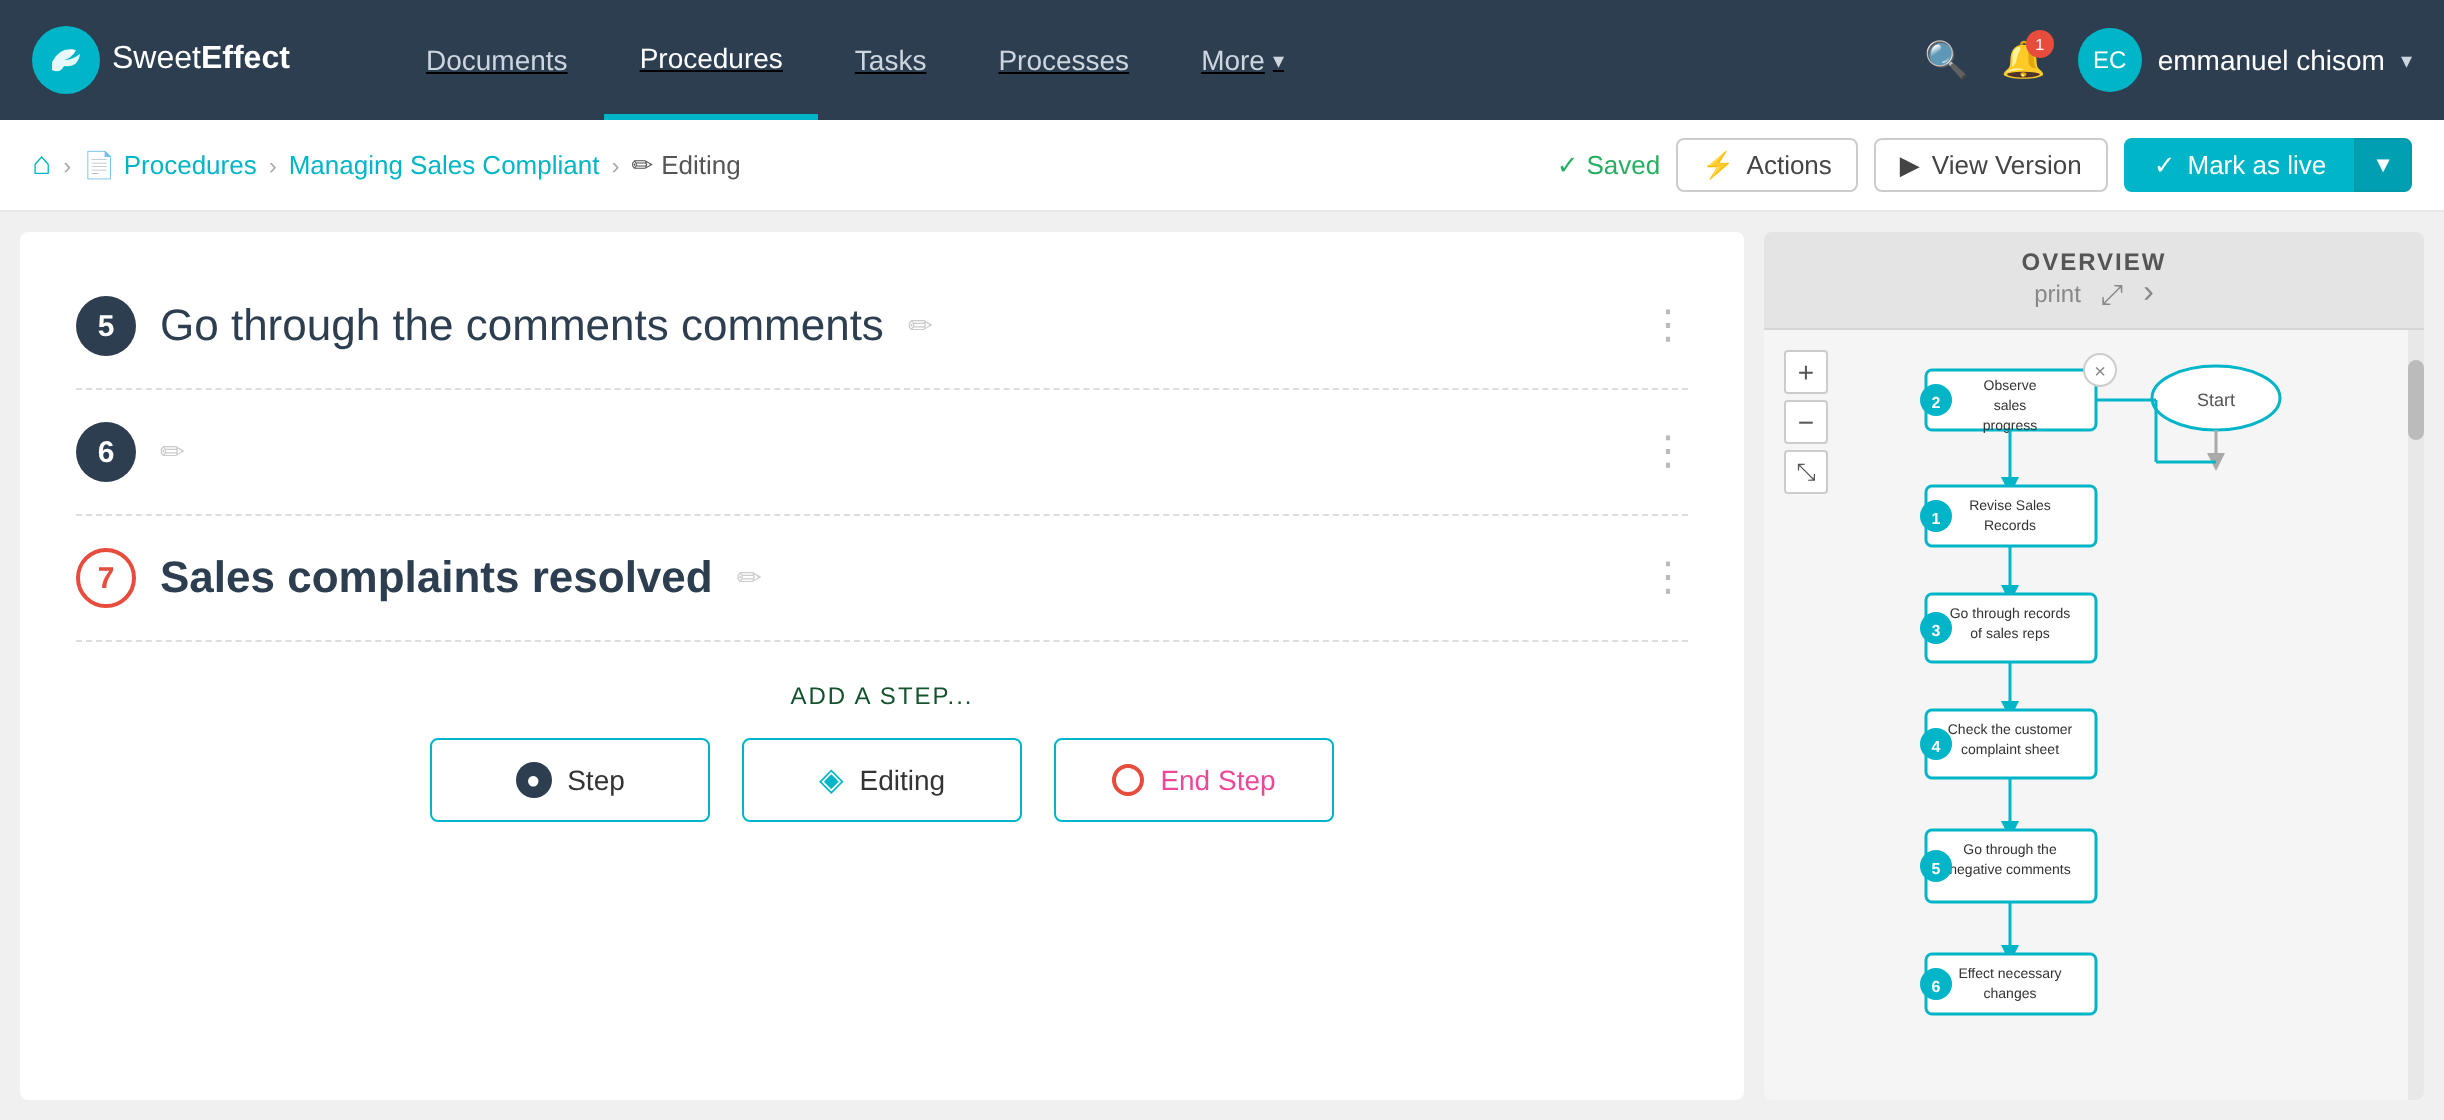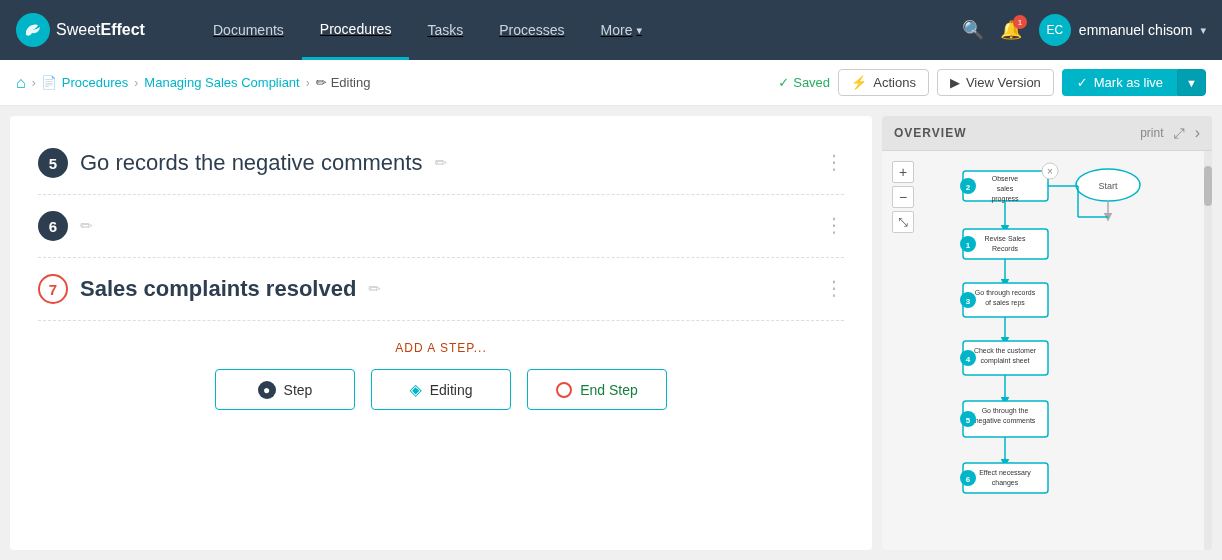--- a/index.html
+++ b/index.html
@@ -84,64 +84,64 @@
     </div>
   </div>
 </div>
 
 <div style="display:flex;height:454px;background:#f0f0f0;padding:10px;gap:10px;">
 
   <div style="flex:1;background:white;border-radius:4px;padding:16px 28px;overflow-y:auto;">
 
     <div style="padding:16px 0;border-bottom:1px dashed #ddd;display:flex;align-items:center;gap:12px;position:relative;">
       <div style="background:#2d3e50;color:white;border-radius:50%;width:30px;height:30px;display:flex;align-items:center;justify-content:center;font-size:15px;font-weight:600;flex-shrink:0;">5</div>
-      <span style="font-size:22px;font-weight:400;color:#2d3e50;">Go records the negative comments</span>
+      <span style="font-size:22px;font-weight:400;color:#2d3e50;">Go through the comments comments</span>
       <span style="color:#ccc;font-size:15px;cursor:pointer;">✏</span>
       <span style="position:absolute;right:0;top:18px;color:#bbb;cursor:pointer;font-size:20px;">⋮</span>
     </div>
 
     <div style="padding:16px 0;border-bottom:1px dashed #ddd;display:flex;align-items:center;gap:12px;position:relative;">
       <div style="background:#2d3e50;color:white;border-radius:50%;width:30px;height:30px;display:flex;align-items:center;justify-content:center;font-size:15px;font-weight:600;flex-shrink:0;">6</div>
       <span style="color:#ccc;font-size:15px;cursor:pointer;">✏</span>
       <span style="position:absolute;right:0;top:18px;color:#bbb;cursor:pointer;font-size:20px;">⋮</span>
     </div>
 
     <div style="padding:16px 0;border-bottom:1px dashed #ddd;display:flex;align-items:center;gap:12px;position:relative;">
       <div style="background:white;border:2.5px solid #e74c3c;color:#e74c3c;border-radius:50%;width:30px;height:30px;display:flex;align-items:center;justify-content:center;font-size:15px;font-weight:600;flex-shrink:0;">7</div>
       <span style="font-size:22px;font-weight:700;color:#2d3e50;">Sales complaints resolved</span>
       <span style="color:#ccc;font-size:15px;cursor:pointer;">✏</span>
       <span style="position:absolute;right:0;top:18px;color:#bbb;cursor:pointer;font-size:20px;">⋮</span>
     </div>
 
     <div style="text-align:center;padding:20px 0 10px;">
-      <div style="font-size:12px;color:#c2410c;letter-spacing:1px;margin-bottom:14px;text-transform:uppercase;">ADD A STEP...</div>
+      <div style="font-size:12px;color:#14532d;letter-spacing:1px;margin-bottom:14px;text-transform:uppercase;">ADD A STEP...</div>
       <div style="display:flex;justify-content:center;gap:16px;">
 
         <button style="border:1.5px solid #00b5c8;border-radius:4px;padding:10px 28px;background:white;color:#333;font-size:14px;cursor:pointer;display:flex;align-items:center;gap:8px;min-width:140px;justify-content:center;">
           <div style="background:#2d3e50;border-radius:50%;width:18px;height:18px;display:flex;align-items:center;justify-content:center;color:white;font-size:12px;flex-shrink:0;">●</div>
           <span>Step</span>
         </button>
 
         <button style="border:1.5px solid #00b5c8;border-radius:4px;padding:10px 28px;background:white;color:#333;font-size:14px;cursor:pointer;display:flex;align-items:center;gap:8px;min-width:140px;justify-content:center;">
           <span style="color:#00b5c8;font-size:16px;">◈</span>
           <span>Editing</span>
         </button>
 
-        <button style="border:1.5px solid #00b5c8;border-radius:4px;padding:10px 28px;background:white;color:#15803d;font-size:14px;cursor:pointer;display:flex;align-items:center;gap:8px;min-width:140px;justify-content:center;">
+        <button style="border:1.5px solid #00b5c8;border-radius:4px;padding:10px 28px;background:white;color:#ec4899;font-size:14px;cursor:pointer;display:flex;align-items:center;gap:8px;min-width:140px;justify-content:center;">
           <div style="width:16px;height:16px;border:2px solid #e74c3c;border-radius:50%;flex-shrink:0;"></div>
           <span>End Step</span>
         </button>
 
       </div>
     </div>
   </div>
 
   <div style="width:330px;background:#f0f0f0;border-radius:4px;overflow:hidden;display:flex;flex-direction:column;position:relative;">
 
-    <div style="background:#e4e4e4;padding:8px 12px;display:flex;align-items:center;justify-content:space-between;border-bottom:1px solid #d5d5d5;">
+    <div style="background:#e4e4e4;padding:8px 12px;display:flex;align-items:center;justify-content:space-between;border-bottom:1px solid #d5d5d5;flex-direction:column;">
       <span style="font-size:12px;font-weight:700;color:#555;letter-spacing:1px;">OVERVIEW</span>
       <div style="display:flex;align-items:center;gap:10px;">
         <span style="color:#888;font-size:12px;cursor:pointer;">print</span>
         <span style="color:#888;font-size:14px;cursor:pointer;">⤢</span>
         <span style="color:#888;font-size:16px;cursor:pointer;">›</span>
       </div>
     </div>
 
     <div style="flex:1;overflow:hidden;position:relative;background:#f5f5f5;">
       

